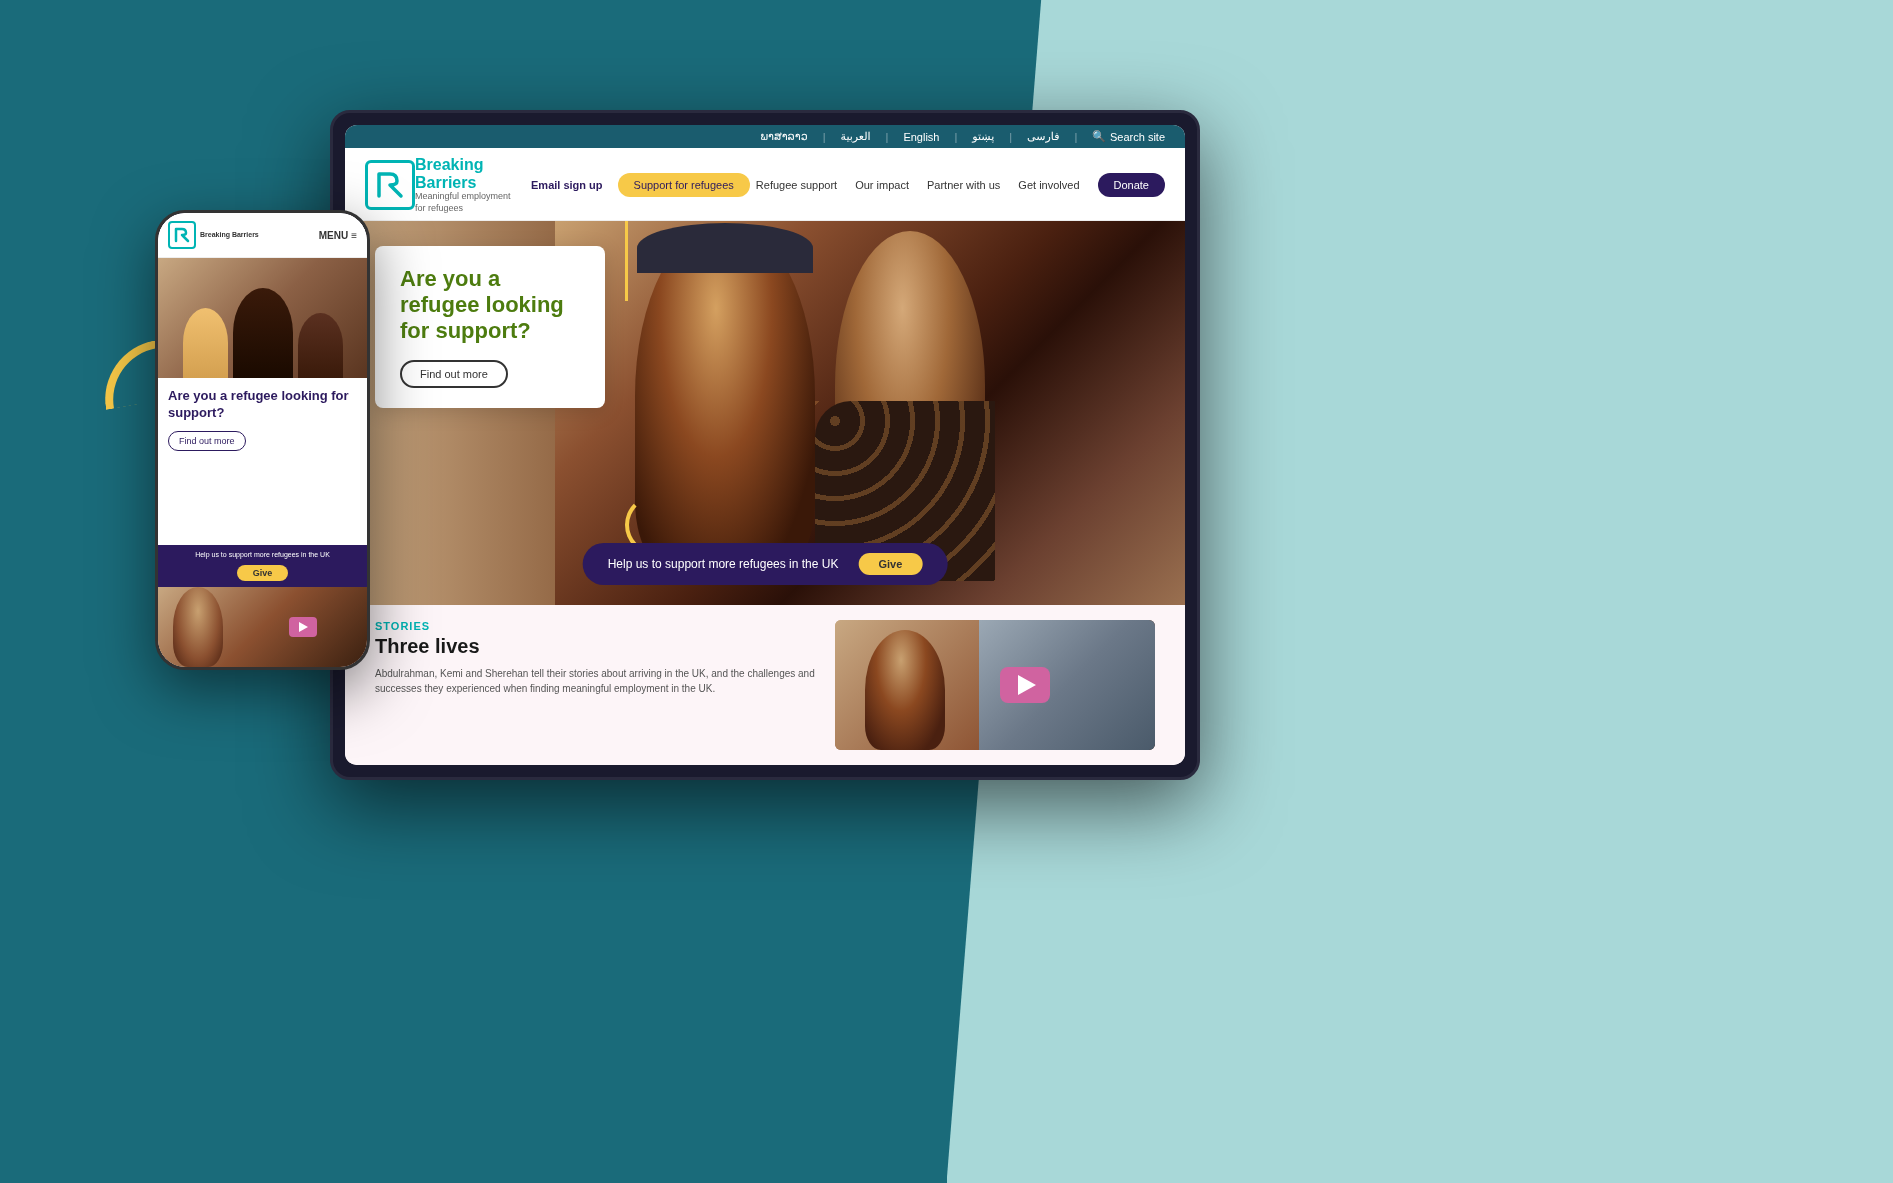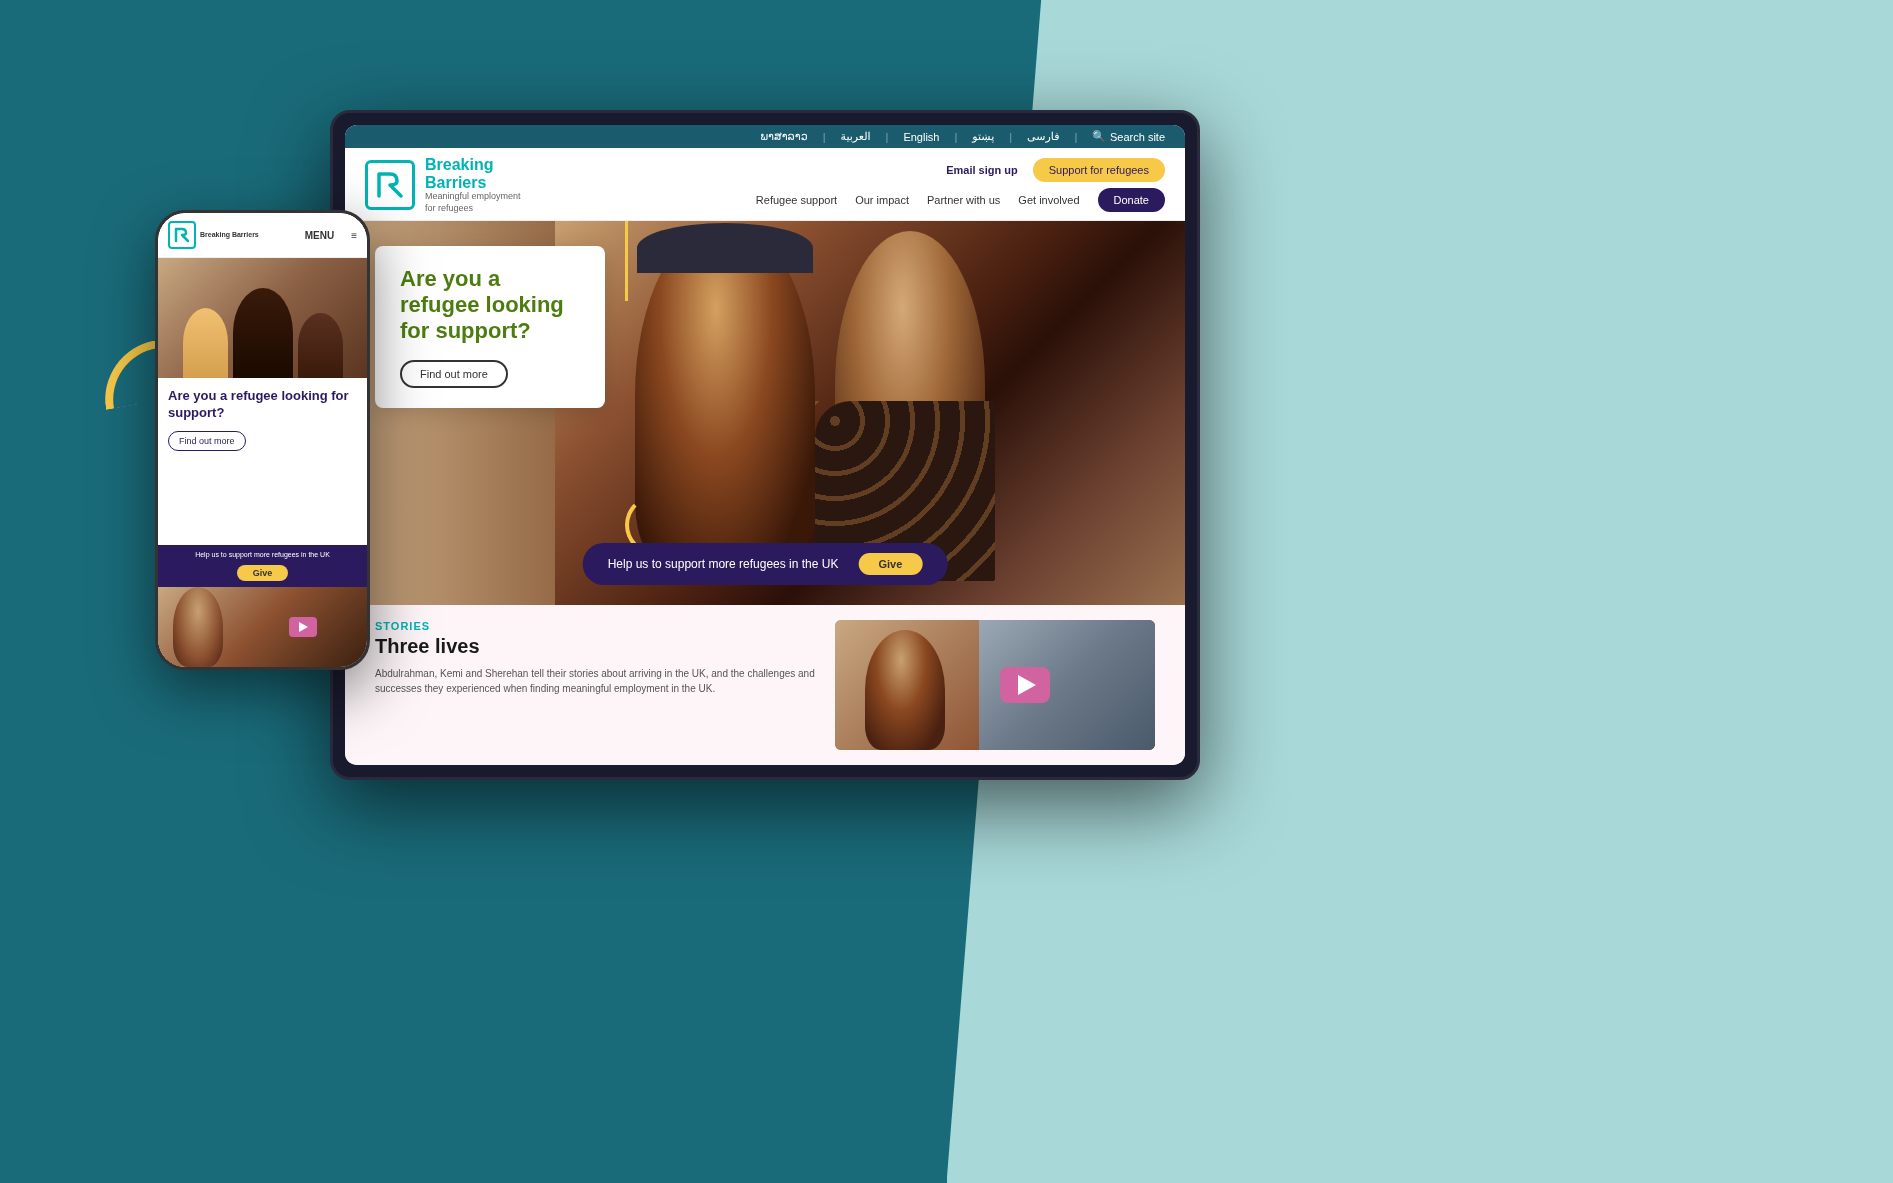--- a/index.html
+++ b/index.html
@@ -105,21 +105,21 @@
       font-weight: bold;
       line-height: 1.2;
     }
 
     .phone-menu {
       font-size: 10px;
       font-weight: bold;
       color: #333;
       display: flex;
       align-items: center;
-      gap: 17px;
+      gap: 3px;
       padding-left: 8px;
     }
 
     .phone-hero-image {
       width: 100%;
       height: 120px;
       background: linear-gradient(135deg, #c8a882 0%, #8b6045 50%, #5a3520 100%);
       position: relative;
       overflow: hidden;
     }
@@ -288,21 +288,20 @@
       padding: 8px 20px 5px;
       display: flex;
       align-items: center;
       justify-content: space-between;
       border-bottom: 1px solid #eee;
     }
 
     .nav-logo {
       display: flex;
       align-items: center;
-      gap: 10px;
     }
 
     .logo-icon-wrap {
       width: 50px;
       height: 50px;
       border: 3px solid #00b4b4;
       border-radius: 6px;
       display: flex;
       align-items: center;
       justify-content: center;
@@ -324,21 +323,20 @@
     }
 
     .logo-subtitle {
       font-size: 9px;
       color: #666;
       line-height: 1.3;
     }
 
     .nav-right {
       display: flex;
-      flex-direction: column;
       align-items: flex-end;
       gap: 6px;
     }
 
     .nav-top-right {
       display: flex;
       align-items: center;
       gap: 15px;
     }
 

